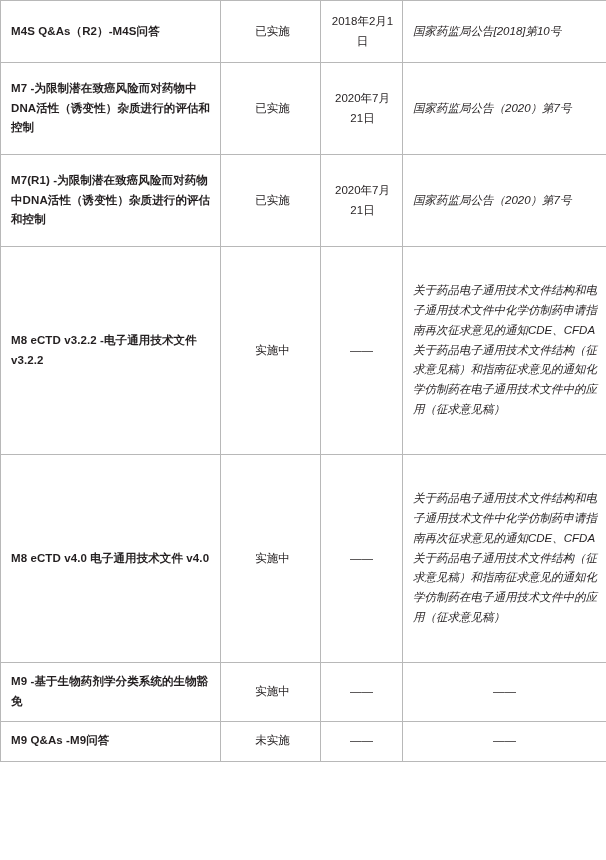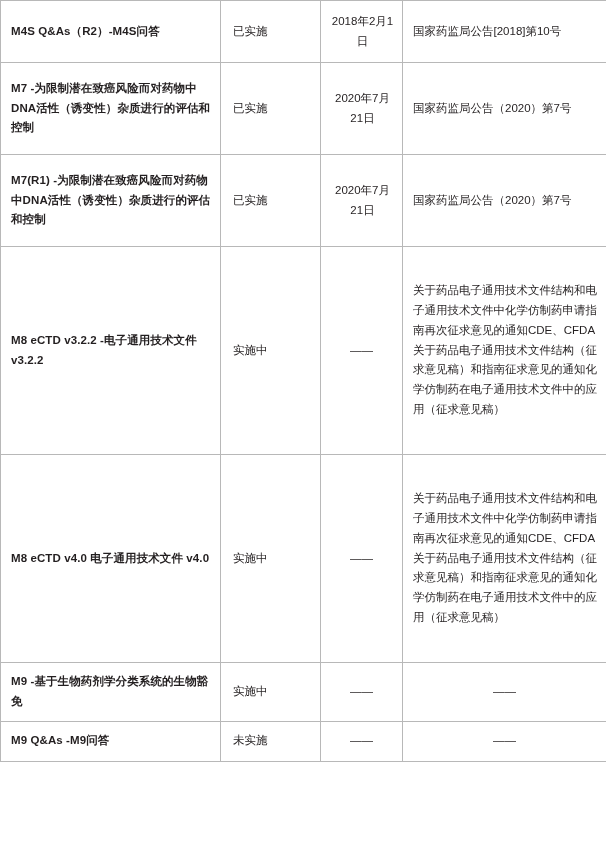--- a/index.html
+++ b/index.html
@@ -35,23 +35,23 @@
 
   td.cell-name {
     font-weight: bold;
     letter-spacing: 0.1px;
   }
   td.cell-status,
   td.cell-date,
   td.cell-ref {
     font-weight: normal;
   }
-  td.cell-status { text-align: left; padding-left: 12px; font-family: Liberation Serif, serif; }
+  td.cell-status { text-align: center; padding-left: 12px; font-family: Liberation Serif, serif; }
   td.cell-date   { text-align: center; padding-left: 10px; }
-  td.cell-ref    { text-align: left; padding-left: 10px; }
+  td.cell-ref    { text-align: left; padding-left: 10px; font-style: italic; }
 
   td.center {
     text-align: center;
     padding-left: 8px;
   }
 </style>
 </head>
 <body>
 
 <table class="doc-table">

